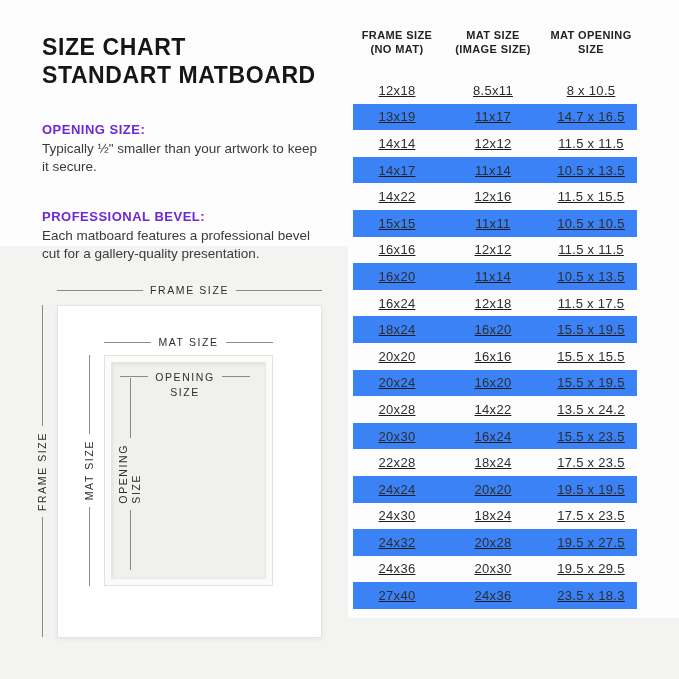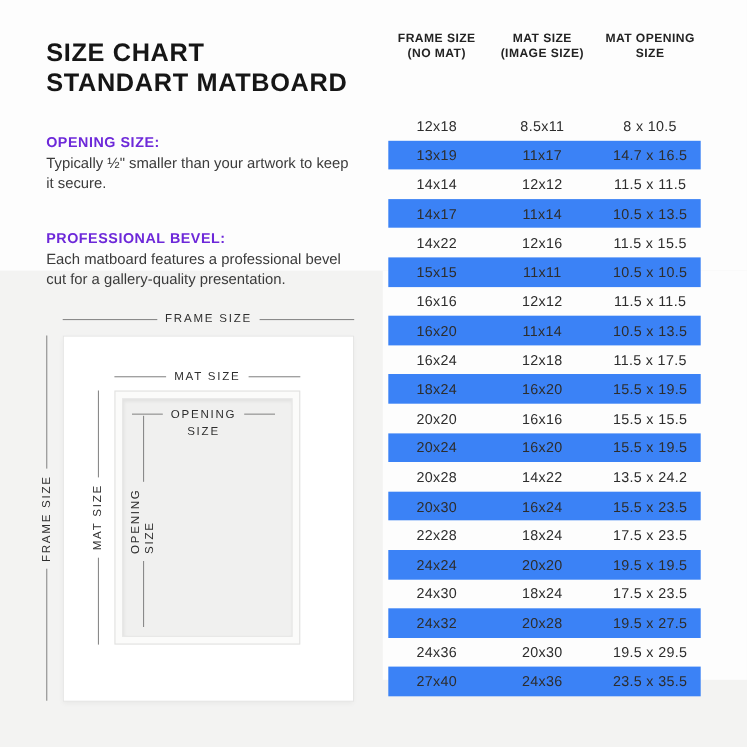--- a/index.html
+++ b/index.html
@@ -31,21 +31,21 @@
   .mat-rect{position:absolute;left:104px;top:355px;width:167px;height:229px;background:#fbfbfa;border:1px solid #e1e1e0;}
   .mat-opening{position:absolute;left:6px;top:6px;right:6px;bottom:6px;background:#f0f0ef;border:1px solid #e7e7e6;box-shadow:inset 1px 2px 3px rgba(0,0,0,.06);}
 
   .vmeasure{position:absolute;display:flex;flex-direction:column;align-items:center;}
   .vmeasure .vline{width:1px;background:#8a8a8a;flex:1;}
   .vlabel{writing-mode:vertical-rl;transform:rotate(180deg);font-size:10.5px;letter-spacing:1.6px;color:#2e2e2e;font-weight:500;margin:6px 0;line-height:13px;white-space:nowrap;}
 
   
   .size-table{position:absolute;left:353px;top:28px;width:284px;}
   .thead{display:flex;font-size:11px;font-weight:700;letter-spacing:.4px;color:#232323;text-align:center;line-height:1.3;}
-  .tbody{position:absolute;left:0;top:73px;width:284px;}
+  .tbody{position:absolute;left:0;top:49px;width:284px;text-decoration:underline;}
   .trow{display:flex;height:26.6px;align-items:center;font-size:13px;color:#2d2d2d;letter-spacing:.3px;text-align:center;}
   .trow.shaded{background:#3b82f6;}
   .tcell{white-space:nowrap;}
   .c0{width:88px;}
   .c1{width:104px;}
   .c2{width:92px;}
 </style>
 </head>
 <body>
 
@@ -222,16 +222,16 @@
         <div class="tcell c2">19.5 x 27.5</div>
       </div>
       <div class="trow">
         <div class="tcell c0">24x36</div>
         <div class="tcell c1">20x30</div>
         <div class="tcell c2">19.5 x 29.5</div>
       </div>
       <div class="trow shaded">
         <div class="tcell c0">27x40</div>
         <div class="tcell c1">24x36</div>
-        <div class="tcell c2">23.5 x 35.5</div>
+        <div class="tcell c2">23.5 x 18.3</div>
       </div>
     </div>
 </div>
 
 </body></html>

